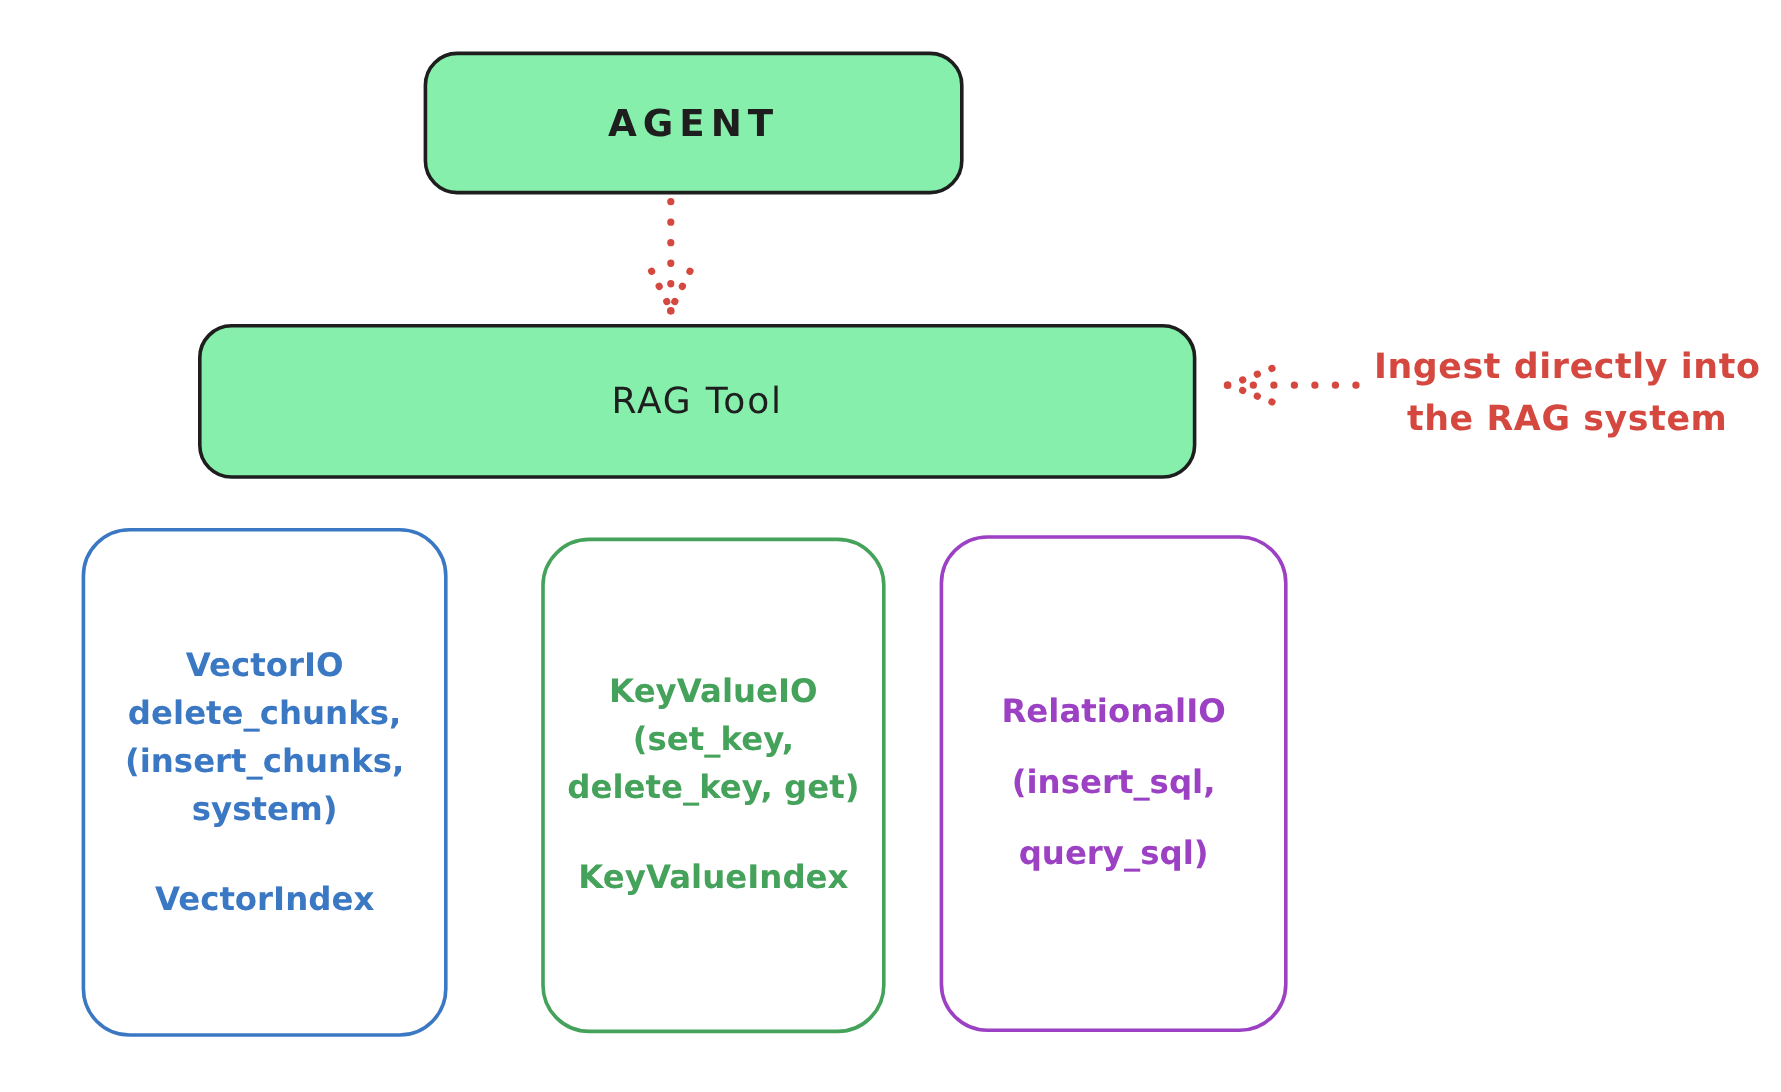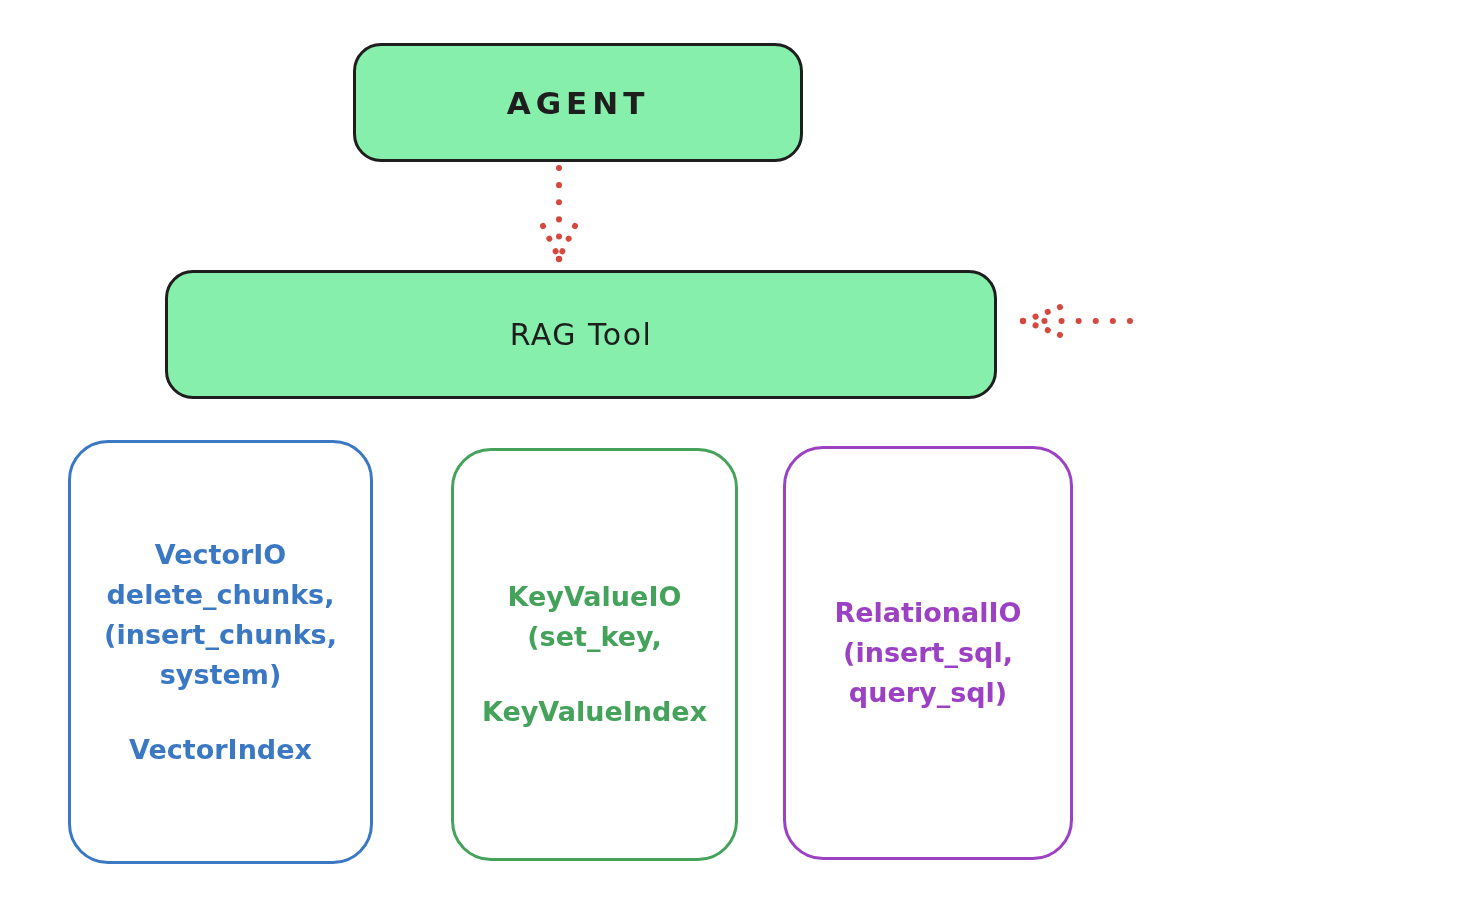--- a/index.html
+++ b/index.html
@@ -41,21 +41,21 @@
     align-items: center;
     justify-content: center;
     text-align: center;
     font-size: 27px;
     line-height: 40px;
     font-weight: bold;
   }
   .iobox .index-label { margin-top: 35px; }
   .box-vector     { left: 68px;  top: 440px; width: 299px; height: 418px; }
   .box-keyvalue   { left: 451px; top: 448px; width: 281px; height: 407px; }
-  .box-relational { left: 783px; top: 446px; width: 284px; height: 408px; }
+  .box-relational { left: 783px; top: 446px; width: 284px; height: 408px; gap: 19px; }
 
   .arrow {
     position: absolute;
     color: var(--c, #d5483f);
   }
   .arrow-down { left: 532px; top: 162px; width: 50px; height: 102px; }
   .arrow-left { left: 1016px; top: 300px; width: 120px; height: 42px; }
 
   .annotation {
     position: absolute;
@@ -93,33 +93,36 @@
   <div class="arrow arrow-left" style="--c: #d5483f;">
     <svg width="120" height="42" viewBox="0 0 120 42" fill="none">
       <line x1="114" y1="21" x2="22" y2="21" stroke="currentColor" stroke-width="6" stroke-linecap="round" stroke-dasharray="0.1 17"></line>
       <line x1="44" y1="7" x2="11" y2="20" stroke="currentColor" stroke-width="6" stroke-linecap="round" stroke-dasharray="0.1 13"></line>
       <line x1="44" y1="35" x2="11" y2="22" stroke="currentColor" stroke-width="6" stroke-linecap="round" stroke-dasharray="0.1 13"></line>
       <circle cx="7" cy="21" r="3.2" fill="currentColor"></circle>
     </svg>
   </div>
 
   <div class="annotation" style="--c: #d5483f;">
+    <div>Ingest directly into</div>
+    <div>the RAG system</div>
   </div>
 
   <div class="iobox box-vector" style="--c: #3b78c4;">
     <div>VectorIO</div>
     <div>delete_chunks,</div>
     <div>(insert_chunks,</div>
     <div>system)</div>
     <div class="index-label">VectorIndex</div>
   </div>
 
   <div class="iobox box-keyvalue" style="--c: #44a25a;">
     <div>KeyValueIO</div>
     <div>(set_key,</div>
+    <div>delete_key, get)</div>
     <div class="index-label">KeyValueIndex</div>
   </div>
 
   <div class="iobox box-relational" style="--c: #9c40c4;">
     <div>RelationalIO</div>
     <div>(insert_sql,</div>
     <div>query_sql)</div>
   </div>
 
 </div>

